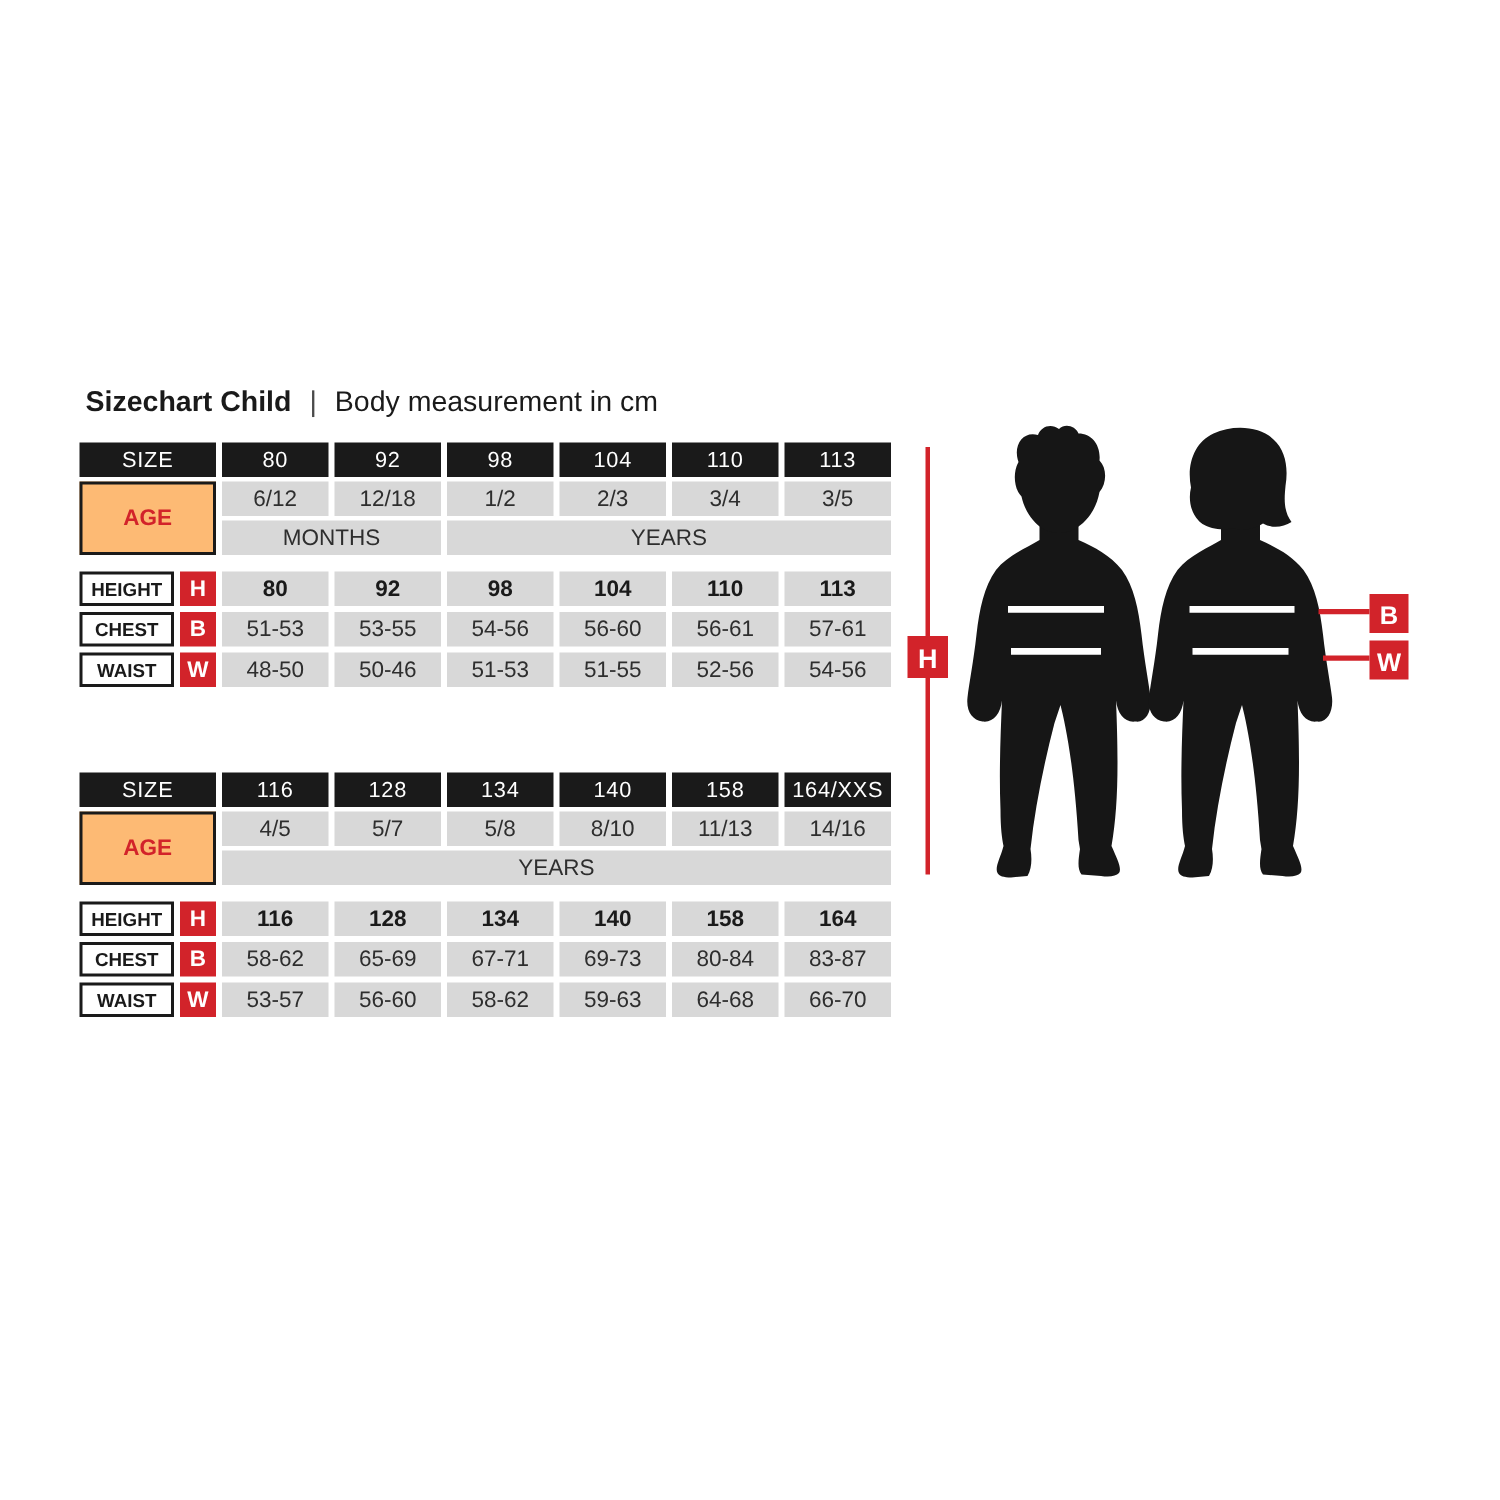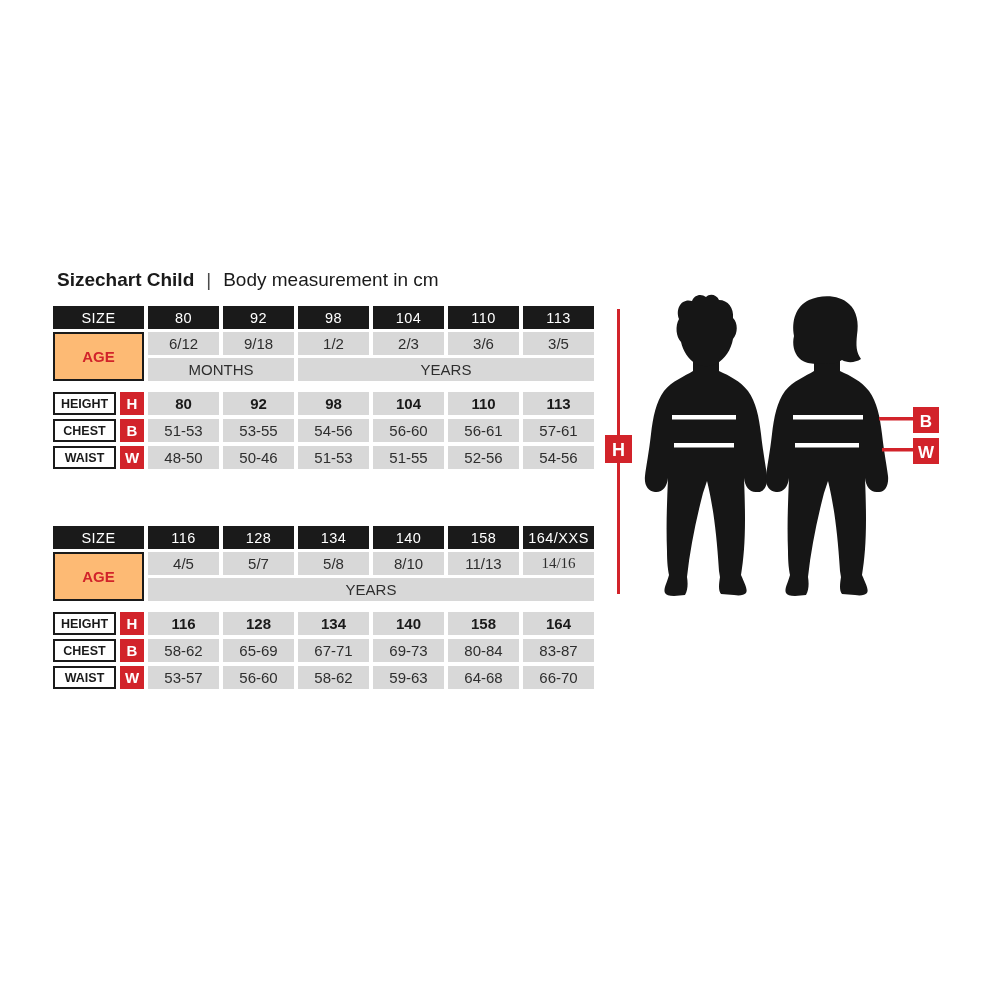--- a/index.html
+++ b/index.html
@@ -1,18 +1,18 @@
 <!DOCTYPE html>
 <html><head>
 <meta charset="utf-8">
 <style>
   html,body { margin:0; padding:0; background:#fff; }
   .canvas {
     position:relative; width:1000px; height:972px; background:#ffffff;
-    font-family:"Liberation Sans", sans-serif; overflow:hidden;margin-top:11px;
+    font-family:"Liberation Sans", sans-serif; overflow:hidden;
   }
   .title { position:absolute; left:57px; top:258px; font-size:19px; color:#1a1a1a; white-space:nowrap; }
   .title .main { font-weight:bold; }
   .title .sep  { margin:0 12px; color:#4a4a4a; }
   .grid {
     position:absolute; display:grid;
     grid-template-columns:63px 24px repeat(6,71px);
     column-gap:4px; row-gap:3px; grid-auto-rows:23px;
   }
   .gridB { row-gap:4px; }
@@ -46,24 +46,24 @@
   <div class="grid" id="t1a">
       <div class="cell black" style="grid-area: 1 / 1 / auto / span 2;">SIZE</div>
       <div class="cell black" style="grid-area: 1 / 3;">80</div>
       <div class="cell black" style="grid-area: 1 / 4;">92</div>
       <div class="cell black" style="grid-area: 1 / 5;">98</div>
       <div class="cell black" style="grid-area: 1 / 6;">104</div>
       <div class="cell black" style="grid-area: 1 / 7;">110</div>
       <div class="cell black" style="grid-area: 1 / 8;">113</div>
       <div class="cell age-box">AGE</div>
       <div class="cell gray" style="grid-area: 2 / 3;">6/12</div>
-      <div class="cell gray" style="grid-area: 2 / 4;">9/18</div>
+      <div class="cell gray" style="grid-area: 2 / 4;">12/18</div>
       <div class="cell gray" style="grid-area: 2 / 5;">1/2</div>
       <div class="cell gray" style="grid-area: 2 / 6;">2/3</div>
-      <div class="cell gray" style="grid-area: 2 / 7;">3/6</div>
+      <div class="cell gray" style="grid-area: 2 / 7;">3/4</div>
       <div class="cell gray" style="grid-area: 2 / 8;">3/5</div>
       <div class="cell gray" style="grid-area: 3 / 3 / auto / span 2;">MONTHS</div>
       <div class="cell gray" style="grid-area: 3 / 5 / auto / span 4;">YEARS</div>
     </div>
   <div class="grid gridB" id="t1b">
       <div class="cell white-box" style="grid-area: 1 / 1;">HEIGHT</div>
       <div class="cell red-box" style="grid-area: 1 / 2;">H</div>
       <div class="cell gray bold" style="grid-area: 1 / 3;">80</div>
       <div class="cell gray bold" style="grid-area: 1 / 4;">92</div>
       <div class="cell gray bold" style="grid-area: 1 / 5;">98</div>
@@ -94,21 +94,21 @@
       <div class="cell black" style="grid-area: 1 / 5;">134</div>
       <div class="cell black" style="grid-area: 1 / 6;">140</div>
       <div class="cell black" style="grid-area: 1 / 7;">158</div>
       <div class="cell black" style="grid-area: 1 / 8;">164/XXS</div>
       <div class="cell age-box">AGE</div>
       <div class="cell gray" style="grid-area: 2 / 3;">4/5</div>
       <div class="cell gray" style="grid-area: 2 / 4;">5/7</div>
       <div class="cell gray" style="grid-area: 2 / 5;">5/8</div>
       <div class="cell gray" style="grid-area: 2 / 6;">8/10</div>
       <div class="cell gray" style="grid-area: 2 / 7;">11/13</div>
-      <div class="cell gray" style="grid-area: 2 / 8; font-family: Liberation Serif, serif;">14/16</div>
+      <div class="cell gray" style="grid-area: 2 / 8;">14/16</div>
       <div class="cell gray" style="grid-area: 3 / 3 / auto / span 6;">YEARS</div>
     </div>
   <div class="grid gridB" id="t2b">
       <div class="cell white-box" style="grid-area: 1 / 1;">HEIGHT</div>
       <div class="cell red-box" style="grid-area: 1 / 2;">H</div>
       <div class="cell gray bold" style="grid-area: 1 / 3;">116</div>
       <div class="cell gray bold" style="grid-area: 1 / 4;">128</div>
       <div class="cell gray bold" style="grid-area: 1 / 5;">134</div>
       <div class="cell gray bold" style="grid-area: 1 / 6;">140</div>
       <div class="cell gray bold" style="grid-area: 1 / 7;">158</div>

